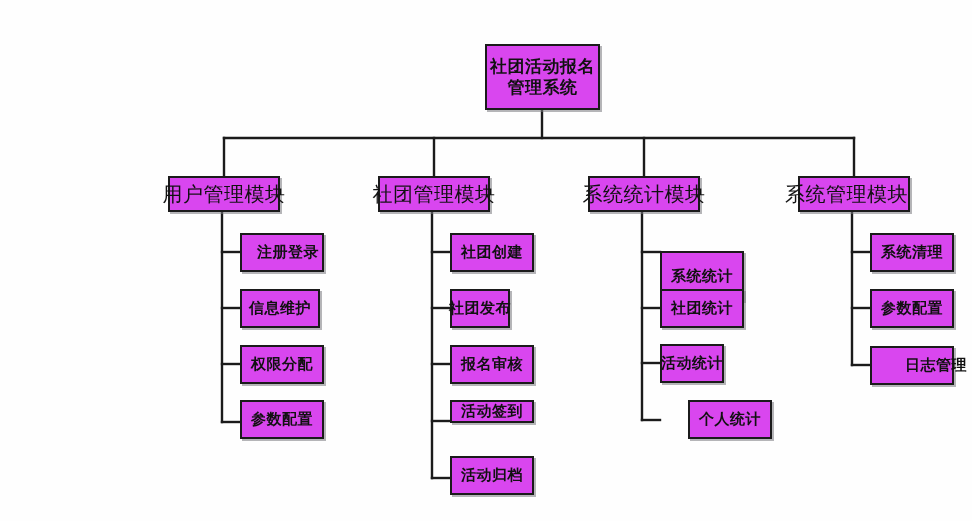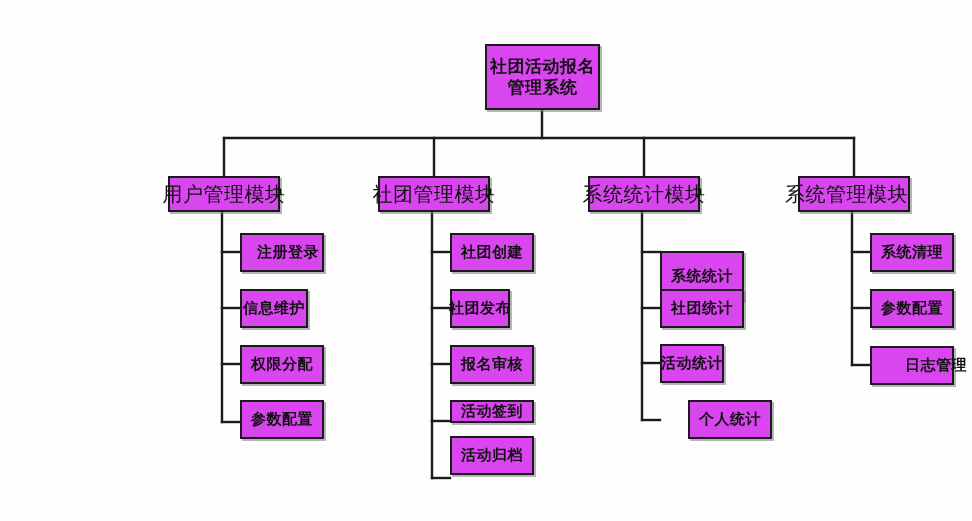--- a/index.html
+++ b/index.html
@@ -121,21 +121,21 @@
   <div class="node node-module" style="left:588px; top:176px; width:112px; height:36px;">
     <span>系统统计模块</span>
   </div>
   <div class="node node-module" style="left:798px; top:176px; width:112px; height:36px;justify-content:flex-end;">
     <span>系统管理模块</span>
   </div>
 
   <div class="node node-leaf" style="left:240px; top:233px; width:84px; height:39px;padding-left:12px;">
     <span>注册登录</span>
   </div>
-  <div class="node node-leaf" style="left:240px; top:289px; width:68px; height:39px;">
+  <div class="node node-leaf" style="left:240px; top:289px; width:80px; height:39px;">
     <span>信息维护</span>
   </div>
   <div class="node node-leaf" style="left:240px; top:345px; width:84px; height:39px;">
     <span>权限分配</span>
   </div>
   <div class="node node-leaf" style="left:240px; top:400px; width:84px; height:39px;">
     <span>参数配置</span>
   </div>
 
   <div class="node node-leaf" style="left:450px; top:233px; width:84px; height:39px;">
@@ -143,21 +143,21 @@
   </div>
   <div class="node node-leaf" style="left:450px; top:289px; width:60px; height:39px;">
     <span>社团发布</span>
   </div>
   <div class="node node-leaf" style="left:450px; top:345px; width:84px; height:39px;">
     <span>报名审核</span>
   </div>
   <div class="node node-leaf" style="left:450px; top:400px; width:84px; height:23px;">
     <span>活动签到</span>
   </div>
-  <div class="node node-leaf" style="left:450px; top:436px; width:84px; height:39px;">
+  <div class="node node-leaf" style="left:450px; top:456px; width:84px; height:39px;">
     <span>活动归档</span>
   </div>
 
   <div class="node node-leaf" style="left:660px; top:233px; width:84px; height:50px;margin-top:18px;">
     <span>系统统计</span>
   </div>
   <div class="node node-leaf" style="left:660px; top:289px; width:84px; height:39px;">
     <span>社团统计</span>
   </div>
   <div class="node node-leaf" style="left:660px; top:344px; width:64px; height:39px;">

